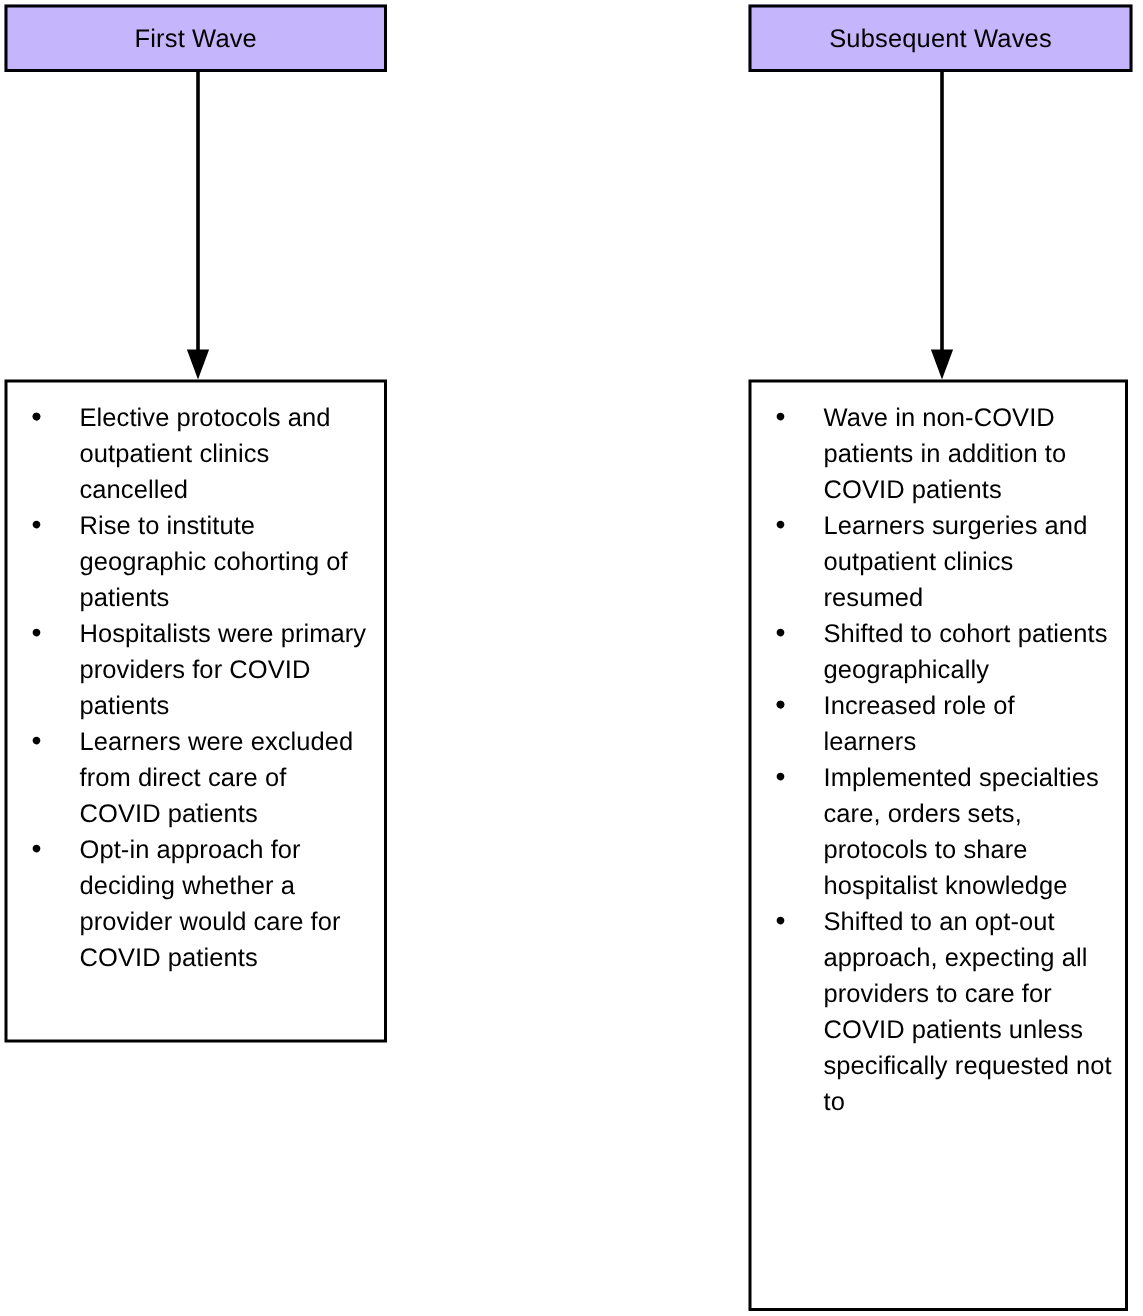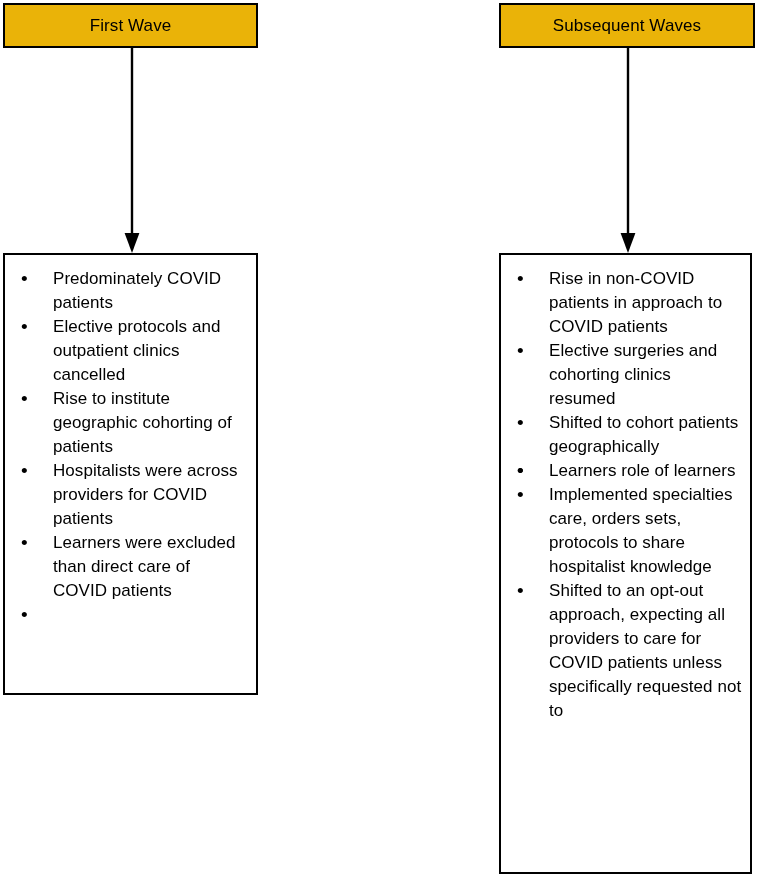--- a/index.html
+++ b/index.html
@@ -32,21 +32,21 @@
   .column.right { left: 499px; width: 256px; }
 
   
   .header-box {
     position: absolute;
     top: 3px;
     left: 0;
     box-sizing: border-box;
     height: 45px;
     border: 2px solid #000000;
-    background: #eab308;
+    background: #c4b5fd;
     display: flex;
     align-items: center;
     justify-content: center;
   }
   .column.left  .header-box { width: 255px; }
   .column.right .header-box { width: 256px; }
 
   .header-label {
     font-size: 17px;
     line-height: 20px;
@@ -130,76 +130,76 @@
 
     <svg class="connector" viewBox="0 0 20 206" xmlns="http://www.w3.org/2000/svg">
       <line x1="10" y1="0" x2="10" y2="190" stroke="#000000" stroke-width="2.4"></line>
       <polygon points="10,205 2.6,185 17.4,185" fill="#000000"></polygon>
     </svg>
 
     <div class="content-box">
       <ul class="bullet-list">
         <li class="bullet-item">
           <span class="bullet-marker">•</span>
-          <span class="bullet-text">Predominately COVID patients</span>
         </li>
         <li class="bullet-item">
           <span class="bullet-marker">•</span>
           <span class="bullet-text">Elective protocols and outpatient clinics cancelled</span>
         </li>
         <li class="bullet-item">
           <span class="bullet-marker">•</span>
           <span class="bullet-text">Rise to institute geographic cohorting of patients</span>
         </li>
         <li class="bullet-item">
           <span class="bullet-marker">•</span>
-          <span class="bullet-text">Hospitalists were across providers for COVID patients</span>
-        </li>
-        <li class="bullet-item">
-          <span class="bullet-marker">•</span>
-          <span class="bullet-text">Learners were excluded than direct care of COVID patients</span>
-        </li>
-        <li class="bullet-item">
-          <span class="bullet-marker">•</span>
+          <span class="bullet-text">Hospitalists were primary providers for COVID patients</span>
+        </li>
+        <li class="bullet-item">
+          <span class="bullet-marker">•</span>
+          <span class="bullet-text">Learners were excluded from direct care of COVID patients</span>
+        </li>
+        <li class="bullet-item">
+          <span class="bullet-marker">•</span>
+          <span class="bullet-text">Opt-in approach for deciding whether a provider would care for COVID patients</span>
         </li>
       </ul>
     </div>
   </div>
 
   <div class="column right">
 
     <div class="header-box">
       <span class="header-label">Subsequent Waves</span>
     </div>
 
     <svg class="connector" viewBox="0 0 20 206" xmlns="http://www.w3.org/2000/svg">
       <line x1="10" y1="0" x2="10" y2="190" stroke="#000000" stroke-width="2.4"></line>
       <polygon points="10,205 2.6,185 17.4,185" fill="#000000"></polygon>
     </svg>
 
     <div class="content-box">
       <ul class="bullet-list">
         <li class="bullet-item">
           <span class="bullet-marker">•</span>
-          <span class="bullet-text">Rise in non-COVID patients in approach to COVID patients</span>
-        </li>
-        <li class="bullet-item">
-          <span class="bullet-marker">•</span>
-          <span class="bullet-text">Elective surgeries and cohorting clinics resumed</span>
+          <span class="bullet-text">Wave in non-COVID patients in addition to COVID patients</span>
+        </li>
+        <li class="bullet-item">
+          <span class="bullet-marker">•</span>
+          <span class="bullet-text">Learners surgeries and outpatient clinics resumed</span>
         </li>
         <li class="bullet-item">
           <span class="bullet-marker">•</span>
           <span class="bullet-text">Shifted to cohort patients geographically</span>
         </li>
         <li class="bullet-item">
           <span class="bullet-marker">•</span>
         </li>
         <li class="bullet-item">
           <span class="bullet-marker">•</span>
-          <span class="bullet-text">Learners role of learners</span>
+          <span class="bullet-text">Increased role of learners</span>
         </li>
         <li class="bullet-item">
           <span class="bullet-marker">•</span>
           <span class="bullet-text">Implemented specialties care, orders sets, protocols to share hospitalist knowledge</span>
         </li>
         <li class="bullet-item">
           <span class="bullet-marker">•</span>
           <span class="bullet-text">Shifted to an opt-out approach, expecting all providers to care for COVID patients unless specifically requested not to</span>
         </li>
       </ul>

